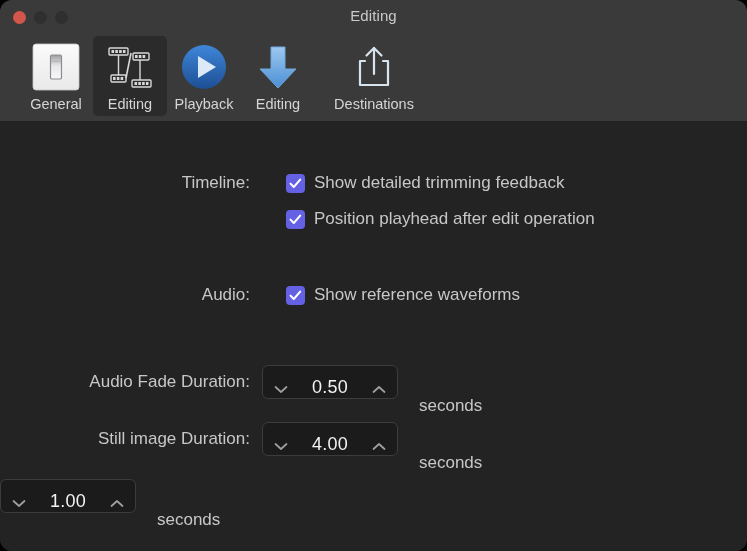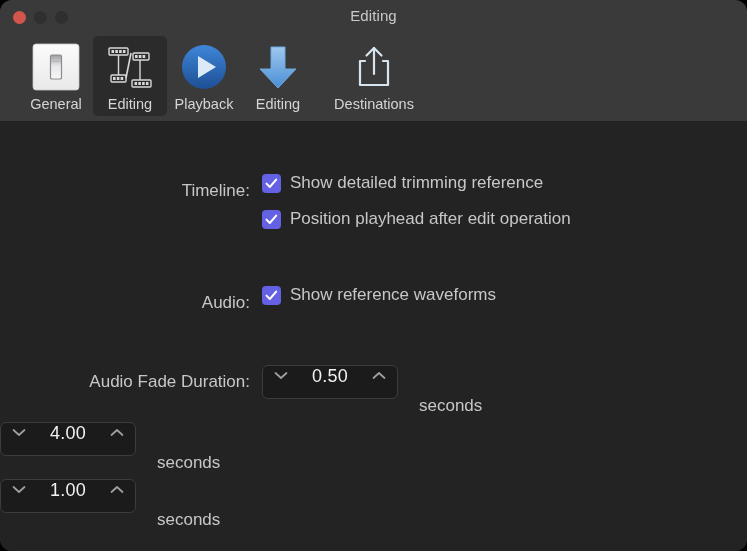--- a/index.html
+++ b/index.html
@@ -96,22 +96,23 @@
     position: absolute;
     left: 0;
     right: 0;
     top: 121px;
     bottom: 0;
     background: #232323;
   }
 
   .form-row {
     display: flex;
-    align-items: flex-end;
+    align-items: center;
     margin-bottom: 0;
+    gap: 24px;
   }
   .row-label {
     width: 262px;
     text-align: right;
     padding-right: 12px;
     font-size: 17px;
     color: #c7c7c7;
     box-sizing: border-box;
     white-space: nowrap;
   }
@@ -141,21 +142,21 @@
   
   .stepper-group { padding-top: 40px; }
   .stepper-row { display: flex; align-items: center; height: 57px; }
   .stepper {
     width: 136px;
     height: 34px;
     background: #1b1b1b;
     border: 1px solid #3c3c3c;
     border-radius: 6px;
     display: flex;
-    align-items: flex-start;
+    align-items: flex-end;
     justify-content: space-between;
     padding: 0 11px;
     box-sizing: border-box;
     cursor: default;
   }
   .stepper-value {
     font-size: 18px;
     color: #f2f2f2;
     letter-spacing: 0.3px;
   }
@@ -289,21 +290,21 @@
 
     <div class="cb-group">
       <div class="form-row">
         <div class="row-label">Timeline:</div>
         <div class="cb-row">
           <span class="checkbox">
             <svg width="15" height="15" viewBox="0 0 15 15">
               <path d="M2.5 7.6 L5.8 11 L12.2 3.6" stroke="#ffffff" stroke-width="2" fill="none" stroke-linecap="round" stroke-linejoin="round"></path>
             </svg>
           </span>
-          <span class="cb-label">Show detailed trimming reference</span>
+          <span class="cb-label">Show detailed trimming feedback</span>
         </div>
       </div>
 
       <div class="form-row">
         <div class="row-label"></div>
         <div class="cb-row">
           <span class="checkbox">
             <svg width="15" height="15" viewBox="0 0 15 15">
               <path d="M2.5 7.6 L5.8 11 L12.2 3.6" stroke="#ffffff" stroke-width="2" fill="none" stroke-linecap="round" stroke-linejoin="round"></path>
             </svg>
@@ -341,20 +342,21 @@
           <span class="chev">
             <svg width="14" height="9" viewBox="0 0 14 9">
               <path d="M1.5 7 L7 2 L12.5 7" stroke="#a0a0a0" stroke-width="1.7" fill="none" stroke-linecap="round" stroke-linejoin="round"></path>
             </svg>
           </span>
         </div>
         <span class="units">seconds</span>
       </div>
 
       <div class="stepper-row">
+        <div class="row-label">Still image Duration:</div>
         <div class="stepper">
           <span class="chev">
             <svg width="14" height="9" viewBox="0 0 14 9">
               <path d="M1.5 2 L7 7 L12.5 2" stroke="#a0a0a0" stroke-width="1.7" fill="none" stroke-linecap="round" stroke-linejoin="round"></path>
             </svg>
           </span>
           <span class="stepper-value">4.00</span>
           <span class="chev">
             <svg width="14" height="9" viewBox="0 0 14 9">
               <path d="M1.5 7 L7 2 L12.5 7" stroke="#a0a0a0" stroke-width="1.7" fill="none" stroke-linecap="round" stroke-linejoin="round"></path>

